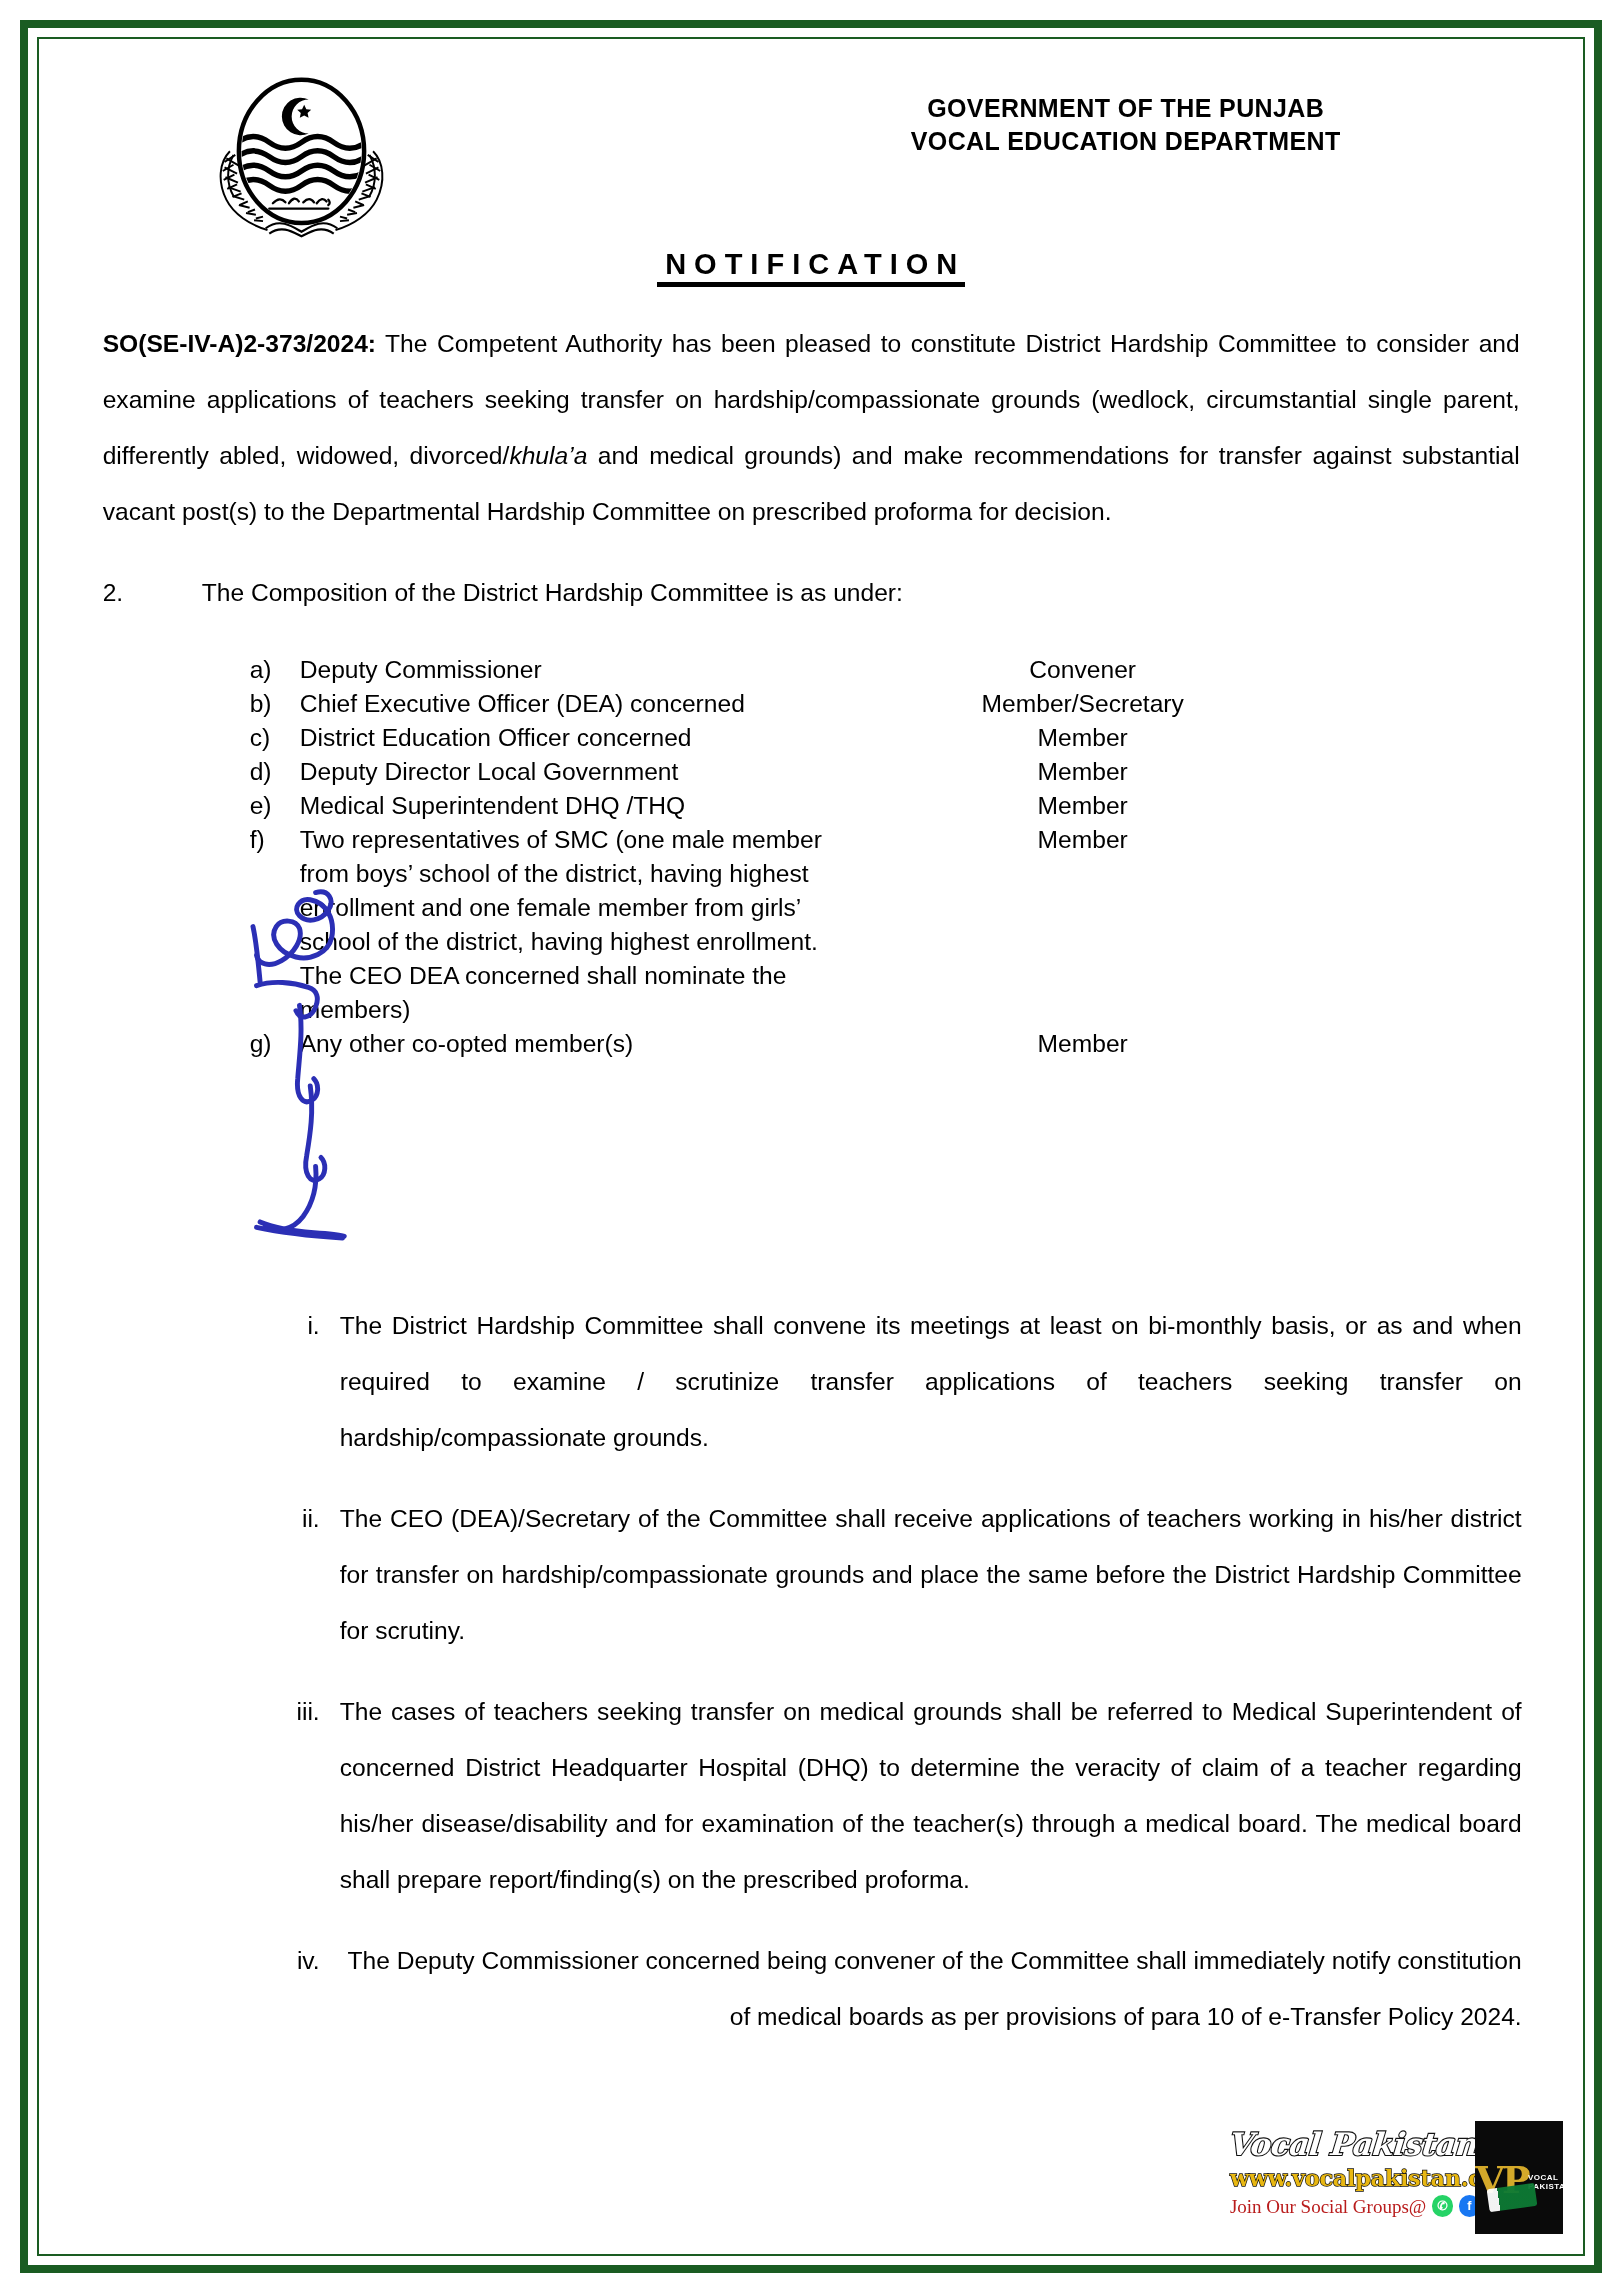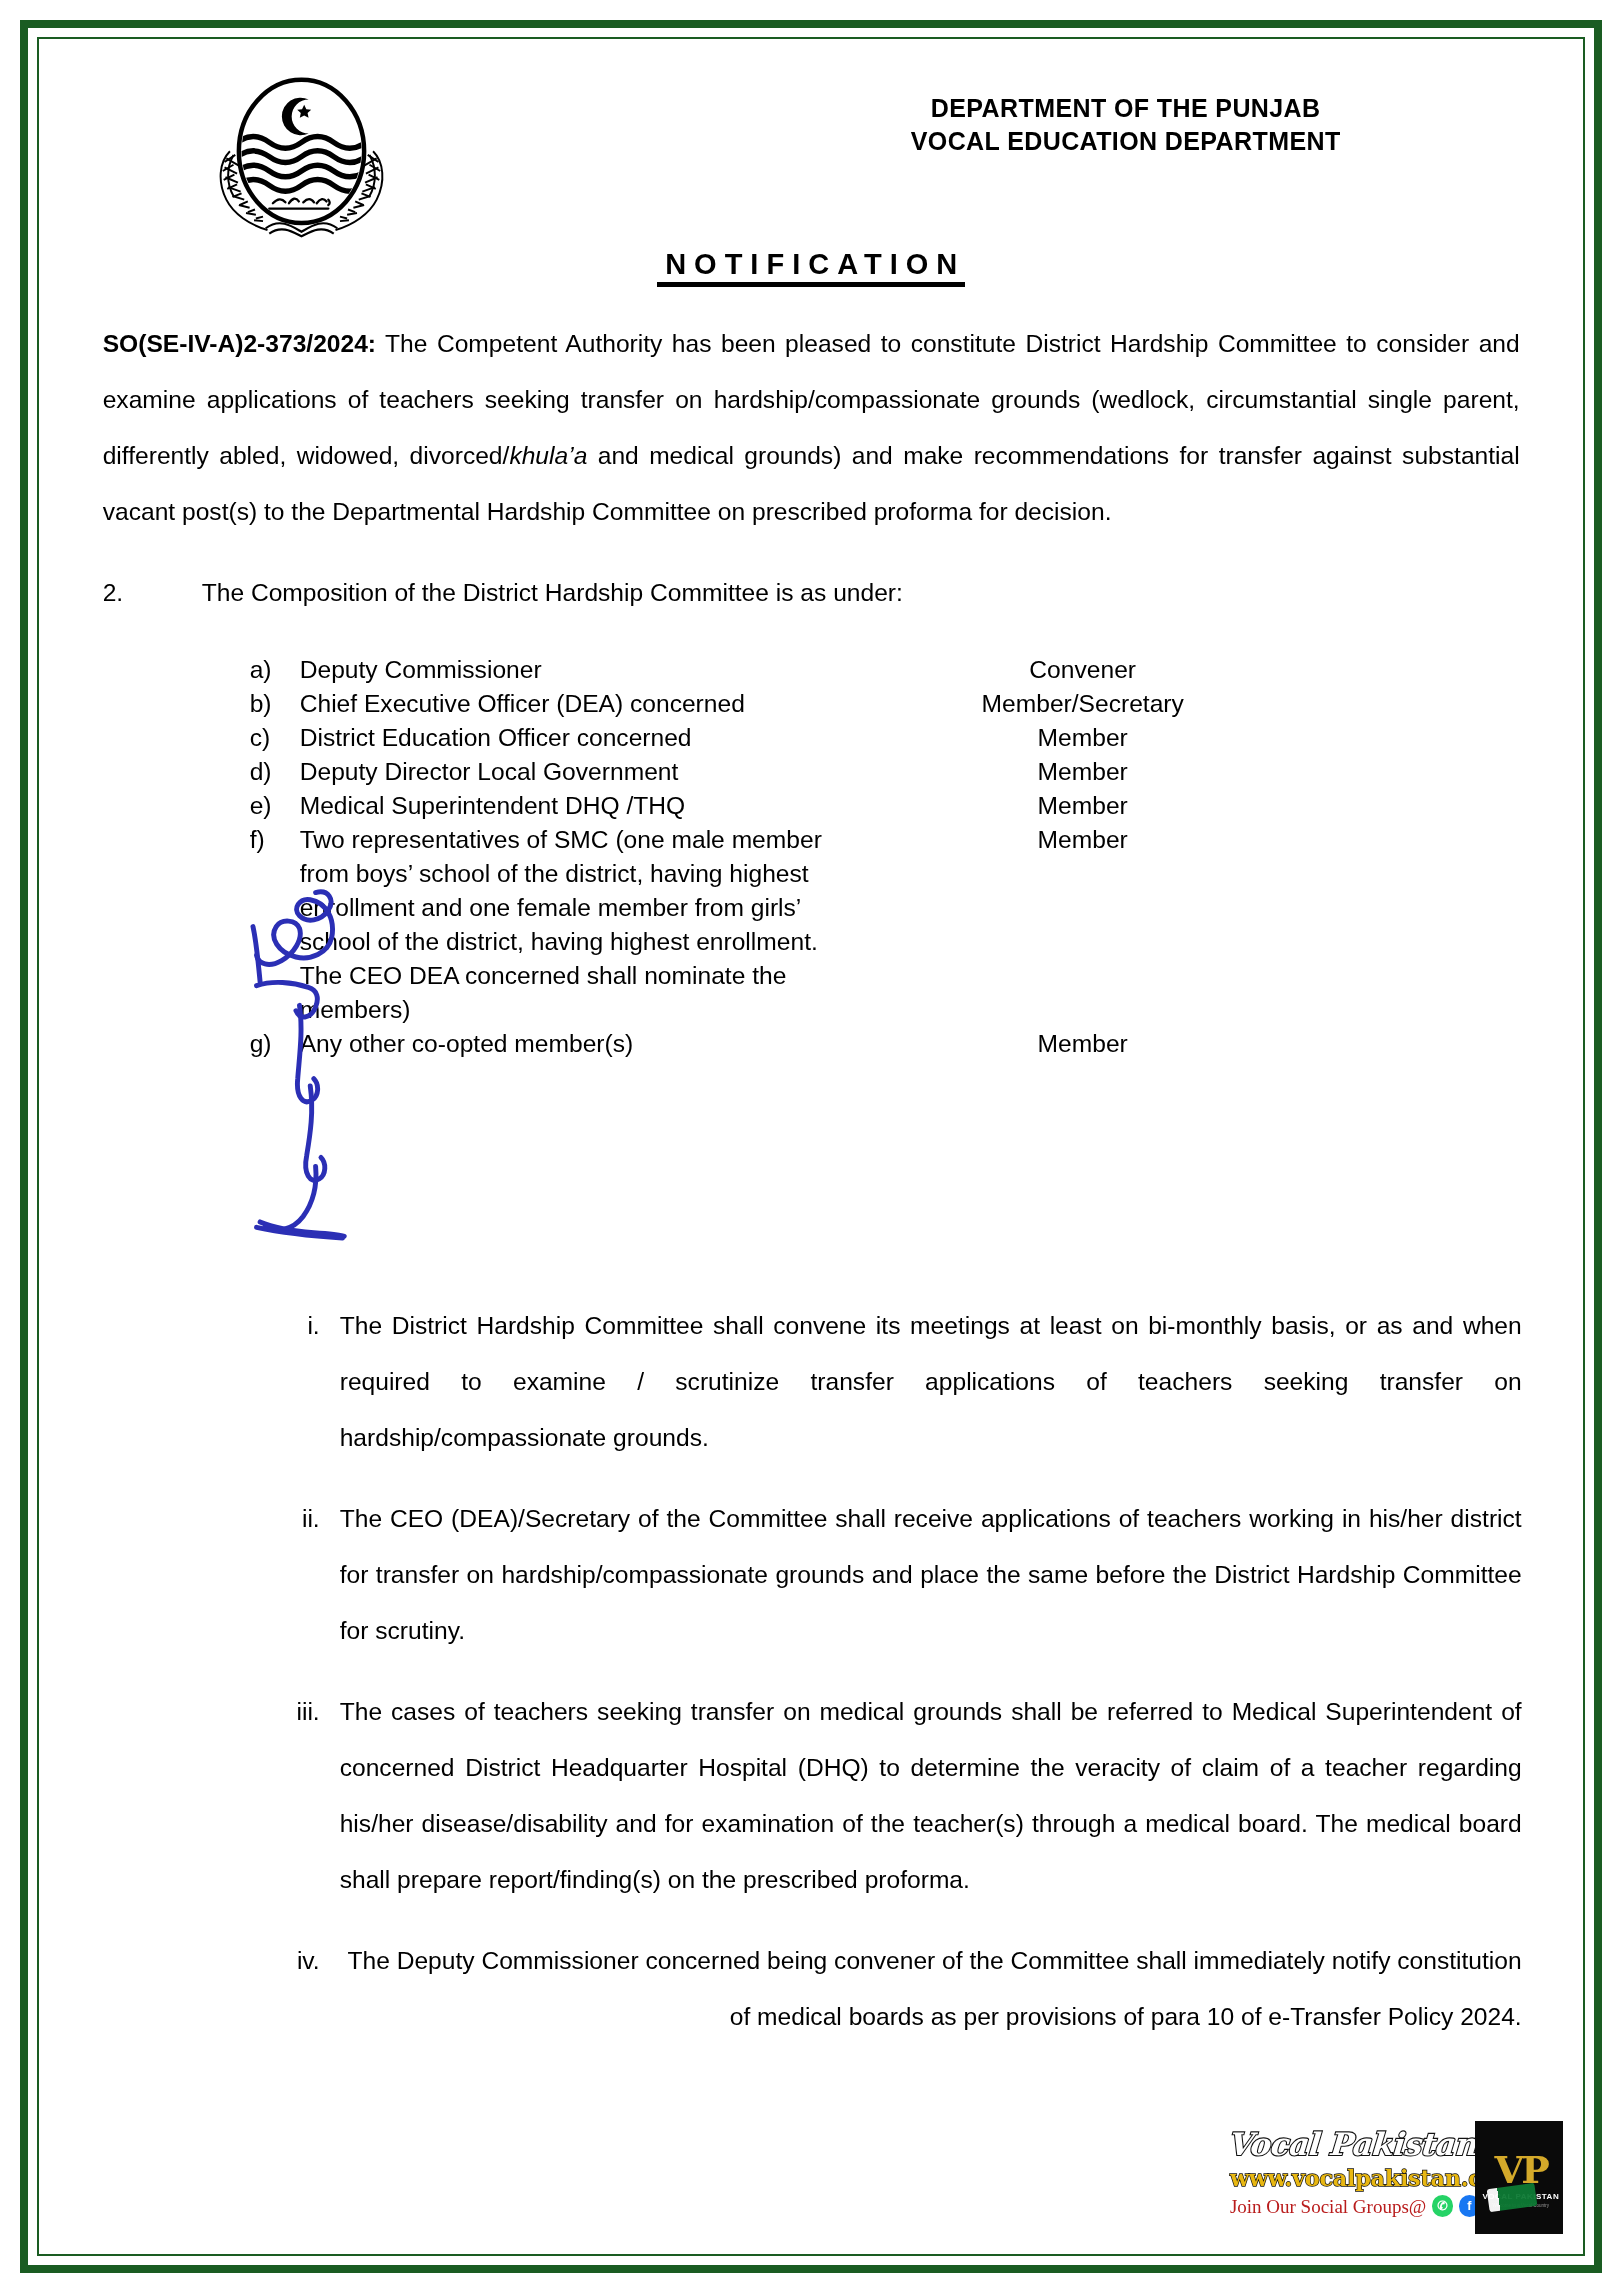--- a/index.html
+++ b/index.html
@@ -252,23 +252,23 @@
   }
   .social.wa { background: #25d366; }
   .social.fb { background: #1877f2; }
   .social.li { background: #2f7fbf; }
 
   .brand-logo-box {
     width: 91px;
     background: #0a0a0a;
     position: relative;
     display: flex;
-    flex-direction: column;
+    flex-direction: row;
     align-items: center;
-    justify-content: center;
+    justify-content: flex-start;
   }
   .brand-logo-mark {
     font-family: "DejaVu Serif", serif;
     font-weight: bold;
     font-size: 38px;
     color: #d4a92a;
     line-height: 36px;
     letter-spacing: -2.7px;
   }
   .brand-logo-name {
@@ -350,21 +350,21 @@
 
           <g stroke="#000" stroke-width="2.6" fill="none" stroke-linecap="round">
             <path d="M78 150 q8 -8 14 -1 M96 150 q6 -9 11 -2 M112 149 q7 -7 12 0
                      M127 150 q6 -8 11 -2 M140 146 q3 4 0 6"></path>
             <path d="M74 156 h66"></path>
           </g>
         </svg>
       </div>
 
       <div class="gov-titles">
-        <div class="gov-line">DEPARTMENT OF THE PUNJAB</div>
+        <div class="gov-line">GOVERNMENT OF THE PUNJAB</div>
         <div class="gov-line">VOCAL EDUCATION DEPARTMENT</div>
       </div>
     </div>
 
     <div class="notif-title-wrap">
       <span class="notif-title">NOTIFICATION</span>
     </div>
 
     <div id="body-text">
       <p class="para"><span class="ref-no">SO(SE-IV-A)2-373/2024:</span><span> The Competent Authority has been pleased to constitute District Hardship Committee to consider and examine applications of teachers seeking transfer on hardship/compassionate grounds (wedlock, circumstantial single parent, differently abled, widowed, divorced/</span><span class="ital">khula’a</span><span> and medical grounds) and make recommendations for transfer against substantial vacant post(s) to the Departmental Hardship Committee on prescribed proforma for decision.</span></p>

